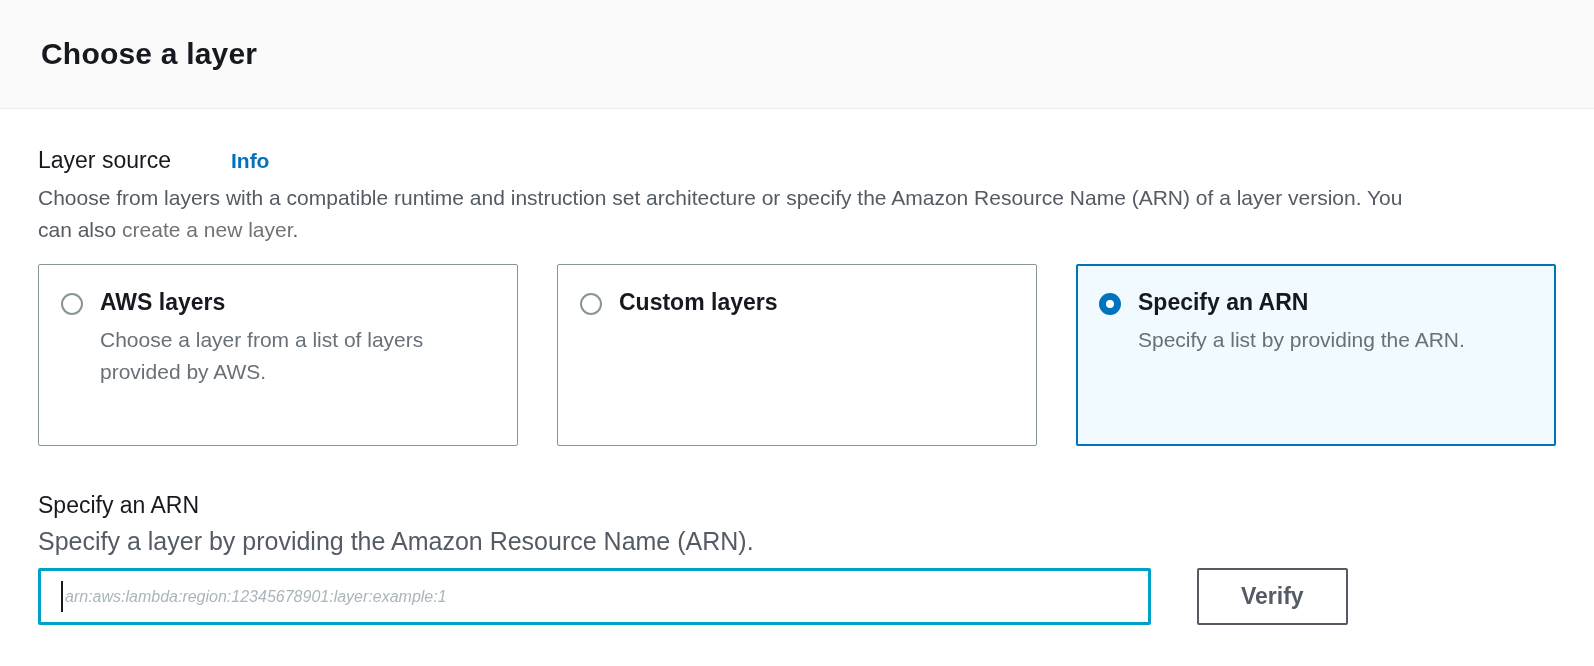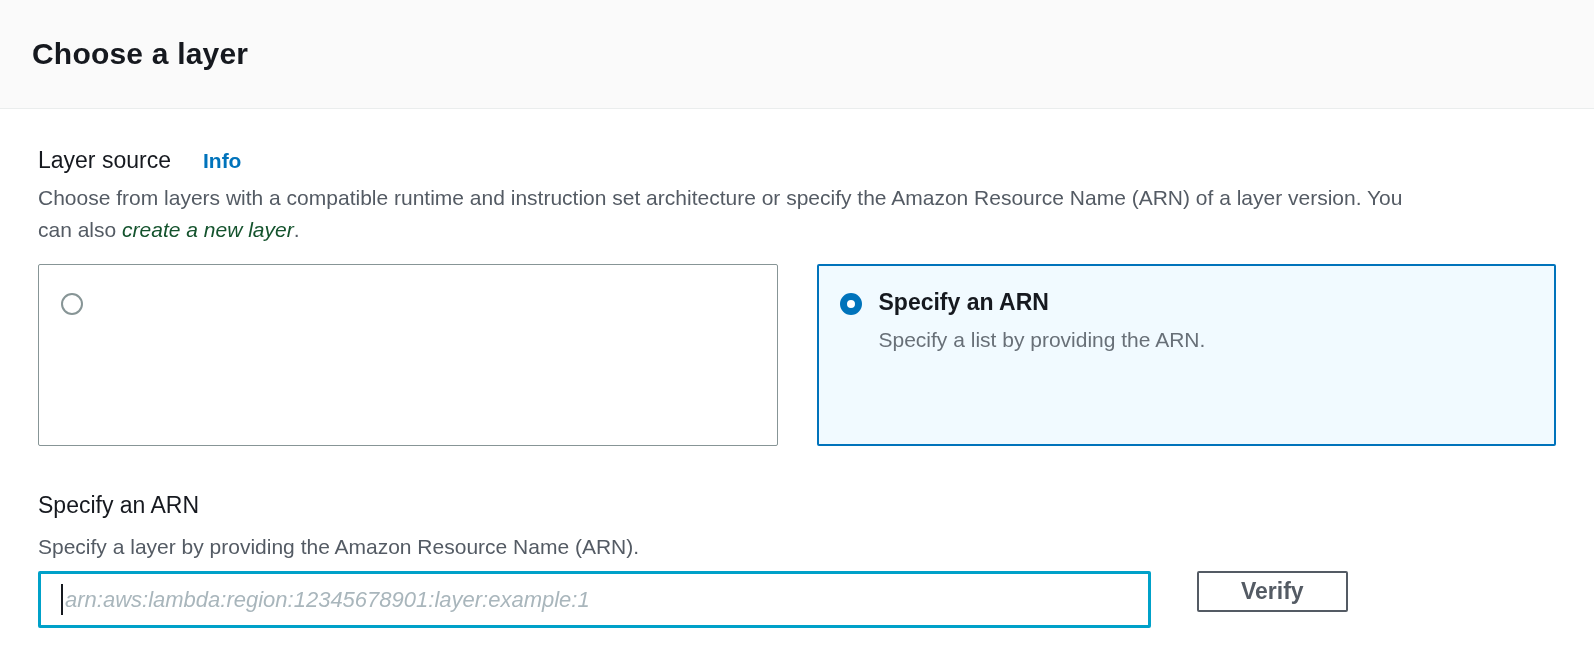--- a/index.html
+++ b/index.html
@@ -10,44 +10,44 @@
     color: #16191f;
     overflow: hidden;
   }
   
   .panel-header {
     height: 109px;
     background: #fafafa;
     border-bottom: 1px solid #eaeded;
     display: flex;
     align-items: center;
-    padding: 0 32px;
+    padding: 0 41px;
   }
   .panel-title {
     font-size: 30px;
     font-weight: 700;
     color: #16191f;
     letter-spacing: 0.2px;
   }
   
   .content { padding: 0 38px; }
   .field-header { margin-top: 38px; display: flex; align-items: baseline; gap: 32px; }
   .field-label { font-size: 23px; color: #16191f; }
   .info-link {
     font-size: 21px; font-weight: 700; color: #0073bb;
-    text-decoration: none; cursor: pointer;
+    text-decoration: none; cursor: pointer; margin-left: 28px;
   }
   .field-description {
     margin-top: 8px;
     max-width: 1365px;
     font-size: 21px;
     line-height: 32px;
     color: #545b64;
   }
-  .text-link { color: #14532d; text-decoration: none; cursor: pointer; font-style: italic; }
+  .text-link { color: #737373; text-decoration: none; cursor: pointer; }
   
   .cards-row {
     display: flex;
     gap: 39px;
     margin-top: 18px;
   }
   .option-card {
     flex: 1 1 0;
     height: 182px;
     background: #ffffff;
@@ -83,49 +83,49 @@
   .option-desc {
     margin-top: 8px;
     max-width: 345px;
     font-size: 21px;
     line-height: 32px;
     color: #687078;
   }
   
   .arn-section { margin-top: 46px; }
   .arn-label { font-size: 23px; color: #16191f; }
-  .arn-desc { margin-top: 16px; font-size: 21px; color: #545b64; }
+  .arn-desc { margin-top: 8px; font-size: 25px; color: #545b64; }
   .arn-input-row {
     margin-top: 12px;
     display: flex;
     align-items: flex-start;
     gap: 46px;
   }
   .arn-input-wrap { position: relative; }
   .arn-input {
     width: 1113px;
     height: 57px;
     border: 3px solid #00a1c9;
     border-radius: 2px;
     padding: 0 18px 0 24px;
     font-family: "Liberation Sans", "DejaVu Sans", sans-serif;
-    font-size: 22px;
+    font-size: 16px;
     font-style: italic;
     color: #16191f;
     outline: none;
   }
   .arn-input::placeholder { color: #a9b6bc; opacity: 1; }
   .text-caret {
     position: absolute;
     left: 23px; top: 13px;
     width: 2px; height: 31px;
     background: #16191f;
   }
   .verify-button {
-    height: 41px;
+    height: 57px;
     padding: 0 42px;
     background: #ffffff;
     border: 2px solid #545b64;
     border-radius: 2px;
     font-family: "Liberation Sans", "DejaVu Sans", sans-serif;
     font-size: 23px;
     font-weight: 700;
     color: #545b64;
     cursor: pointer;
   }
@@ -141,24 +141,32 @@
 
   <div class="field-header">
     <span class="field-label">Layer source</span>
     <a class="info-link">Info</a>
   </div>
 
   <p class="field-description"><span>Choose from layers with a compatible runtime and instruction set architecture or specify the Amazon Resource Name (ARN) of a layer version. You can also </span><a class="text-link">create a new layer</a><span>.</span></p>
 
   <div class="cards-row">
 
+    <div class="option-card">
+      <span class="radio"></span>
+      <div class="option-text">
+        <div class="option-title">AWS layers</div>
+        <div class="option-desc">Choose a layer from a list of layers provided by AWS.</div>
+      </div>
+    </div>
 
     <div class="option-card">
       <span class="radio"></span>
       <div class="option-text">
+        <div class="option-title">Custom layers</div>
       </div>
     </div>
 
     <div class="option-card selected">
       <span class="radio"></span>
       <div class="option-text">
         <div class="option-title">Specify an ARN</div>
         <div class="option-desc">Specify a list by providing the ARN.</div>
       </div>
     </div>

